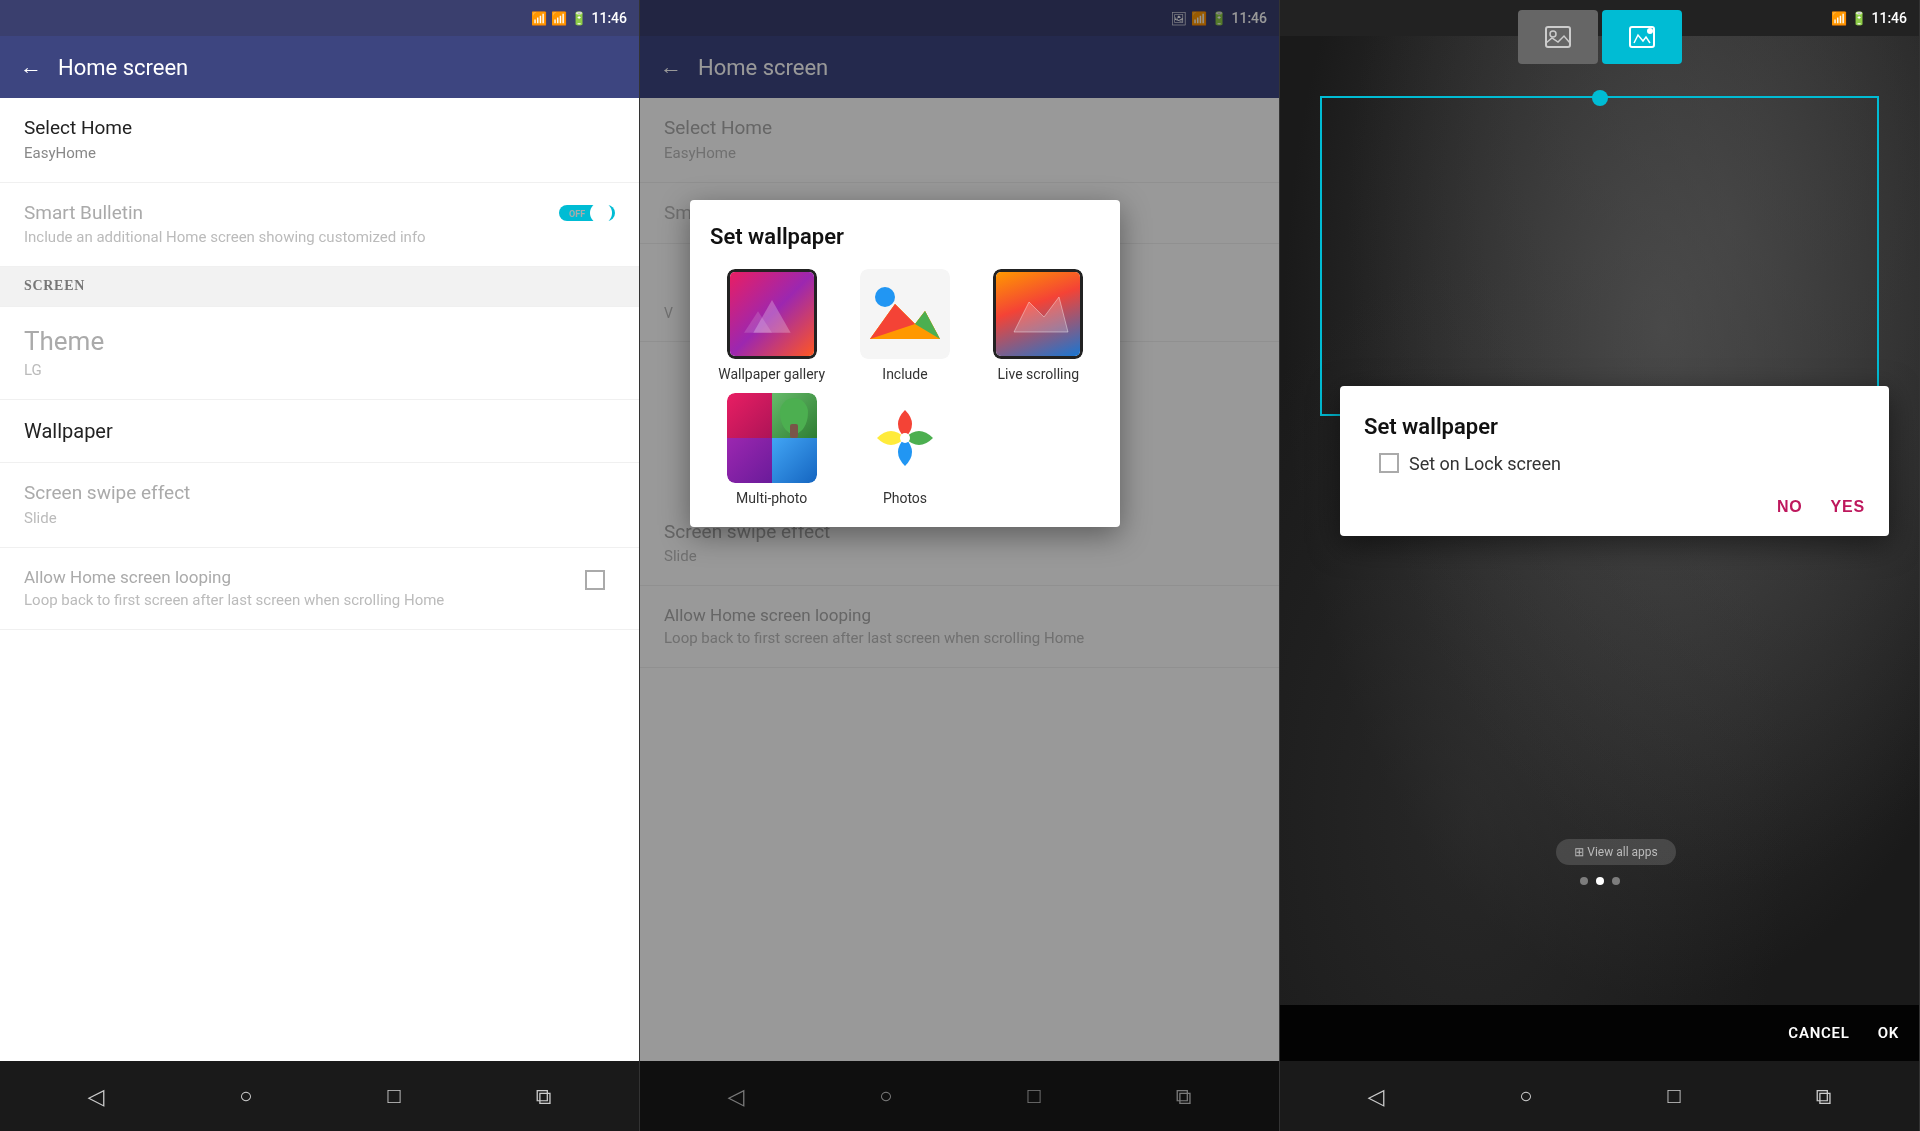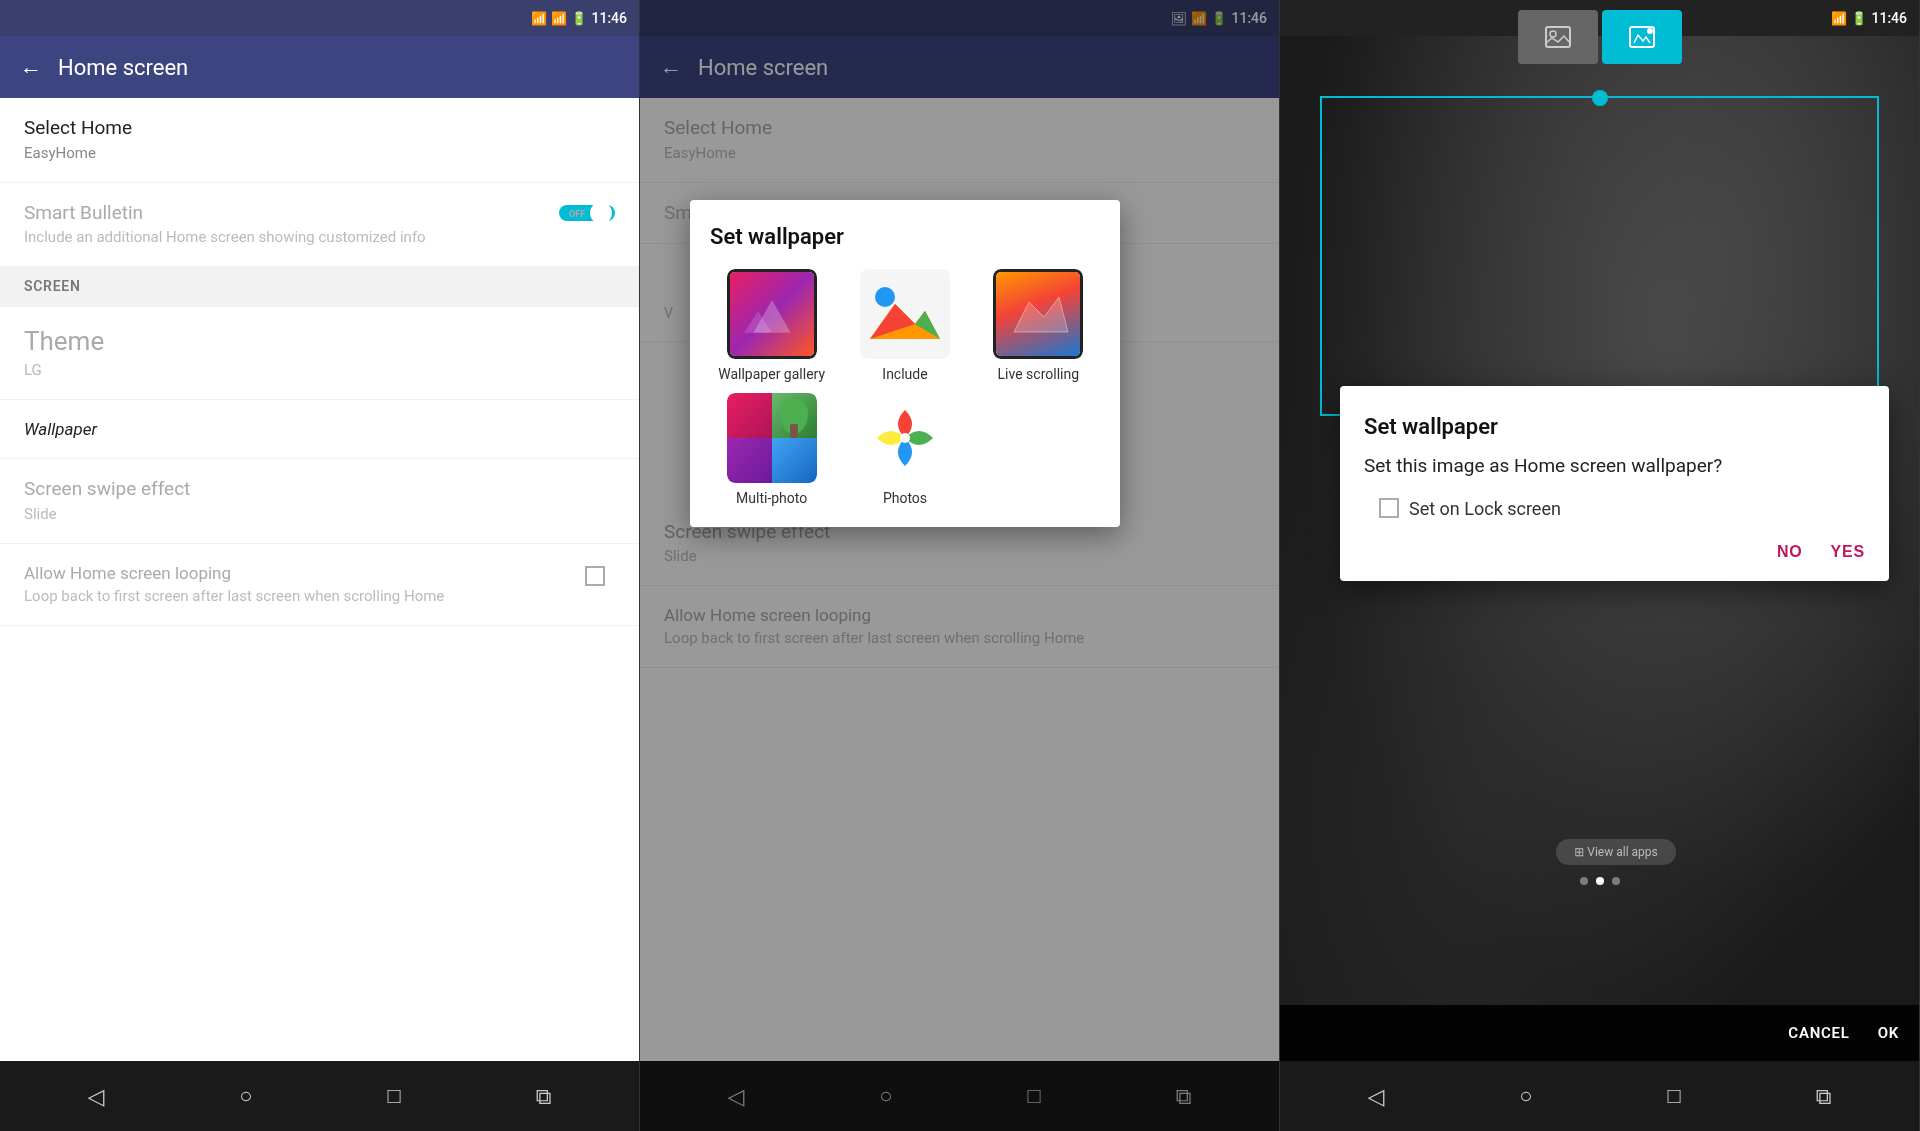--- a/index.html
+++ b/index.html
@@ -84,25 +84,25 @@
     }
     .setting-item.section-header {
       background: #f2f2f2;
       padding: 10px 24px;
     }
     .setting-item.section-header .label {
       font-size: 14px;
       color: #777;
       font-weight: 600;
       letter-spacing: 0.05em;
+      font-family: Liberation Serif, serif;
     }
     .setting-item.wallpaper .label {
-      font-size: 17px;
+      font-size: 20px;
       font-weight: 400;
-      font-style: italic;
     }
 
     
     .toggle-row {
       display: flex;
       align-items: flex-start;
       justify-content: space-between;
     }
     .toggle-btn {
       width: 56px;
@@ -617,21 +617,20 @@
     </div>
 
     <div class="dots-row">
       <div class="dot"></div>
       <div class="dot active"></div>
       <div class="dot"></div>
     </div>
 
     <div class="set-dialog" style="top:350px; left:60px; right:30px; width:auto;">
       <div class="dlg-title">Set wallpaper</div>
-      <div class="dlg-body">Set this image as Home screen wallpaper?</div>
       <div class="checkbox-row">
         <div class="checkbox"></div>
         <span class="cb-label">Set on Lock screen</span>
       </div>
       <div class="dlg-buttons">
         <button class="dlg-btn">NO</button>
         <button class="dlg-btn">YES</button>
       </div>
     </div>
   </div>

